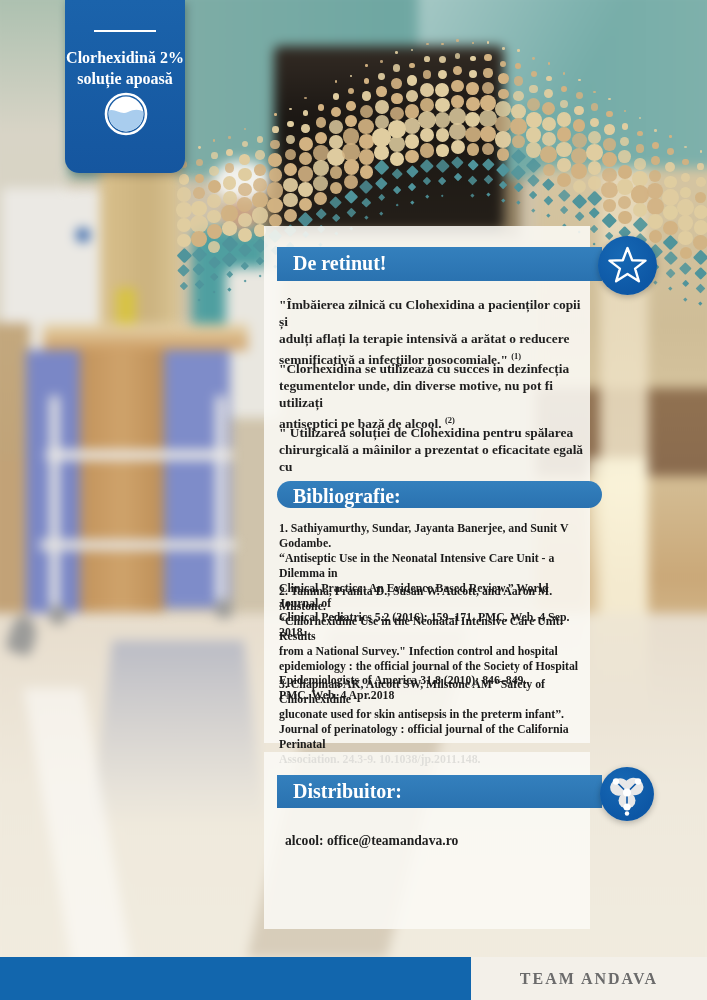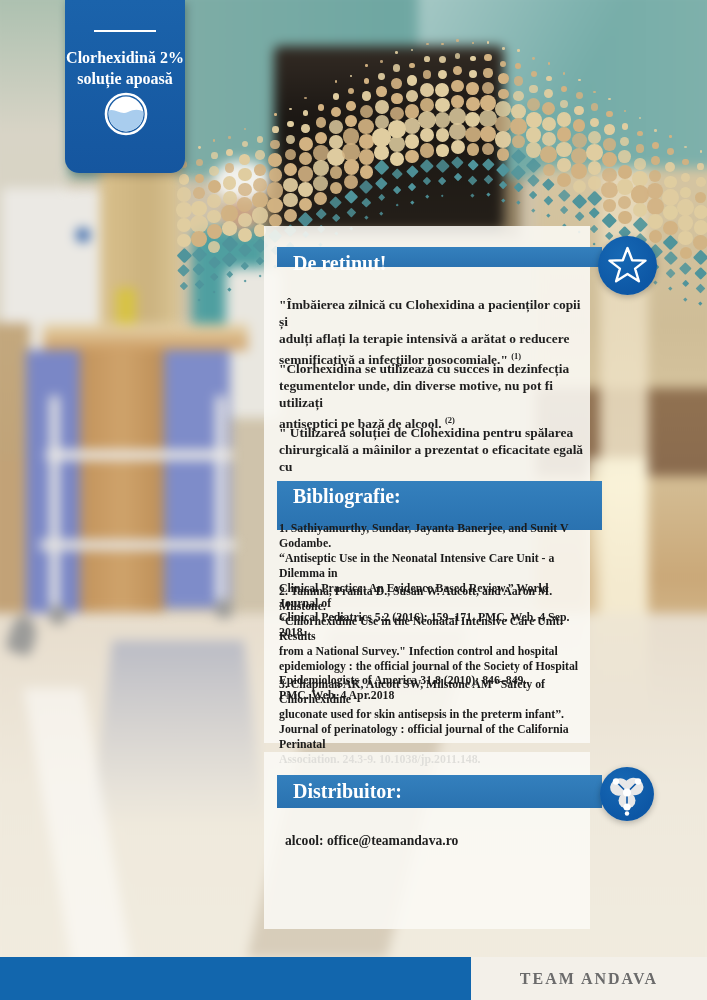--- a/index.html
+++ b/index.html
@@ -59,22 +59,22 @@
   .badge-rule{position:absolute;left:29px;top:30px;width:62px;height:2px;background:#fff;}
   .badge-title{position:absolute;left:0;top:47px;width:100%;font-weight:bold;font-size:16px;line-height:21px;white-space:pre-line;}
   .badge-icon{position:absolute;left:39px;top:92px;width:44px;height:44px;}
 
   
   .panel{position:absolute;background:rgba(250,249,245,.88);z-index:3;}
   .panel1{left:264px;top:226px;width:326px;height:517px;}
   .panel2{left:264px;top:752px;width:326px;height:177px;}
   .bar{position:absolute;left:13px;width:325px;background:linear-gradient(180deg,#3480bd,#2a72b0);color:#fff;font-weight:bold;}
   .bar .bar-label{padding-left:16px;}
-  .bar1{top:21px;height:20px;font-size:20px;line-height:33px;}
-  .bar2{top:255px;height:49px;font-size:20px;line-height:30px;}
+  .bar1{top:21px;height:34px;font-size:20px;line-height:33px;}
+  .bar2{top:255px;height:27px;font-size:20px;line-height:30px;border-radius:15px;}
   .bar3{top:23px;height:33px;font-size:20px;line-height:32px;}
   .para{position:absolute;left:15px;width:306px;font-weight:bold;font-size:13.4px;line-height:17.2px;color:#1f1f1f;white-space:pre-line;}
   .para sup{font-size:8.5px;}
   .p1{top:70px;} .p2{top:134px;} .p3{top:198px;}
   .ref{position:absolute;left:15px;width:310px;font-weight:bold;font-size:11.8px;line-height:14.9px;color:#1b1b1b;white-space:pre-line;}
   .r1{top:295px;} .r2{top:358px;} .r3{top:451px;}
   .dist-info{position:absolute;left:21px;top:80px;width:300px;font-weight:bold;font-size:13.6px;line-height:18.6px;color:#1f1f1f;}
 
   
   .circ{position:absolute;border-radius:50%;background:radial-gradient(circle at 38% 32%,#1668b4,#0d57a5 70%);z-index:4;box-shadow:0 2px 6px rgba(0,0,0,.25);}

